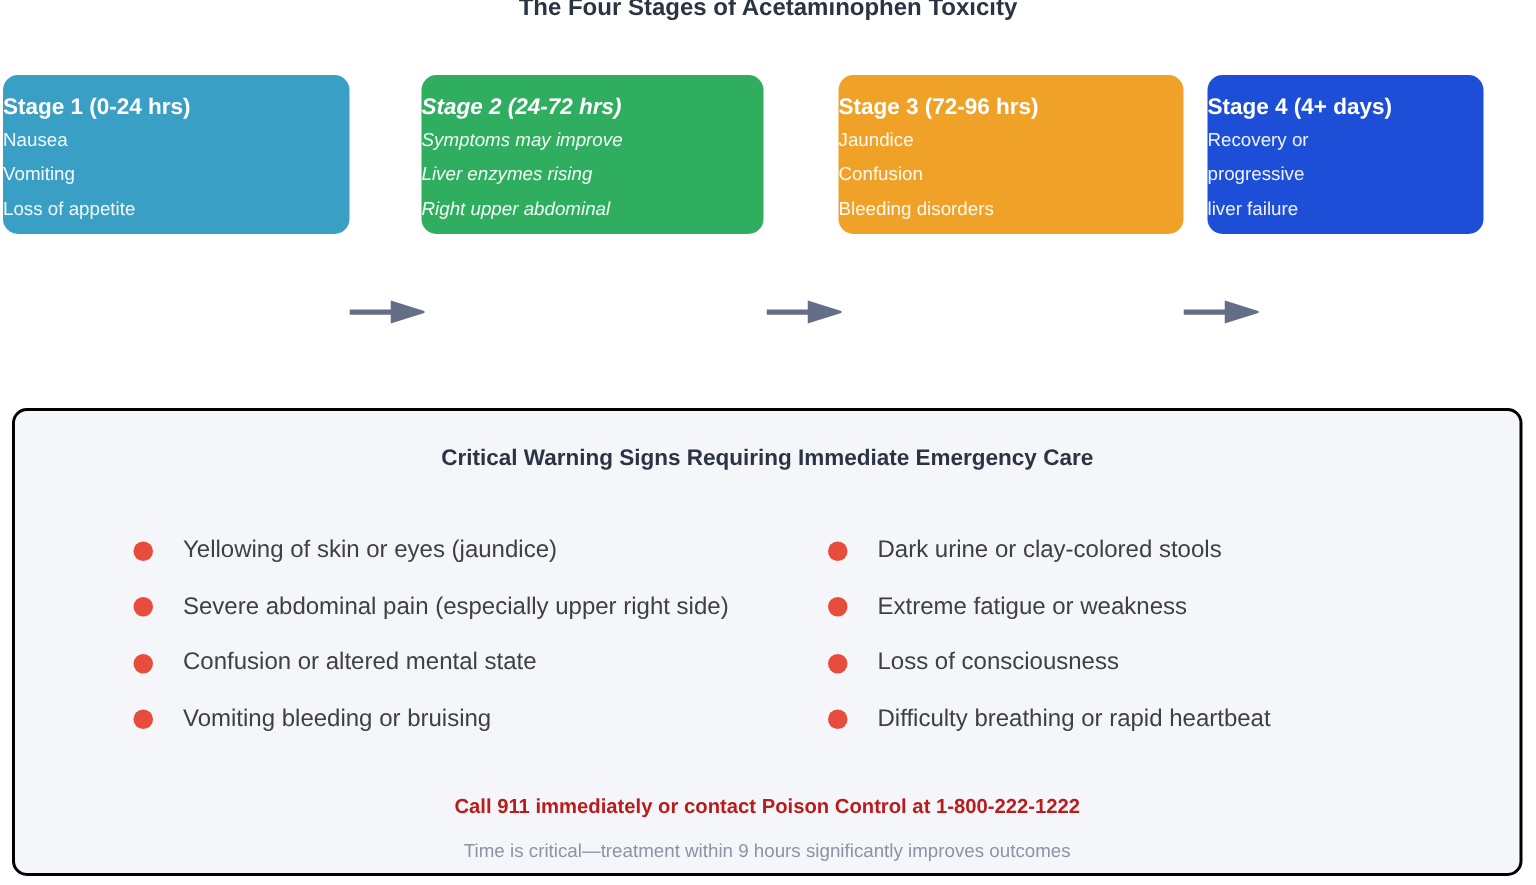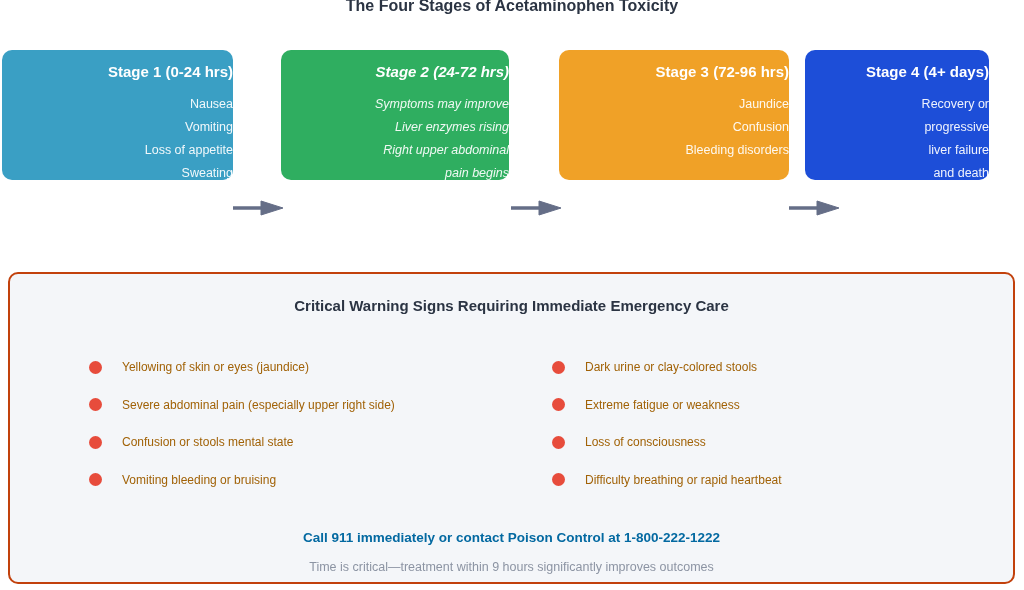--- a/index.html
+++ b/index.html
@@ -11,52 +11,52 @@
     top: -4px; left: 0; right: 0;
     text-align: center;
     font-size: 16px; font-weight: bold;
     color: #2B3443;
     line-height: 20px;
   }
 
   
   .card {
     position: absolute;
-    top: 50px; height: 130px;
+    top: 50px; height: 106px;
     border-radius: 10px;
     color: #ffffff;
-    text-align: right;
+    text-align: left;
     padding-top: 12px;
   }
   .card-heading {
     font-size: 15px; font-weight: bold;
     line-height: 20px;
     color: #ffffff;
   }
-  .card-items { margin-top: 11px; }
+  .card-items { margin-top: 0; }
   .card-line {
     font-size: 12.5px;
     line-height: 23px;
     color: rgba(255,255,255,0.93);
   }
 
   
   .flow-arrow {
     position: absolute;
     top: 199px;
     width: 50px; height: 18px;
   }
 
   
   .warning-box {
     position: absolute;
     left: 8px; top: 272px;
     width: 1007px; height: 312px;
     background: #F4F6F9;
-    border: 2px solid #c2410c;
+    border: 2px solid #000000;
     border-radius: 10px;
   }
   .warning-title {
     position: absolute;
     top: 23px; left: 0; right: 0;
     text-align: center;
     font-size: 15px; font-weight: bold;
     color: #2B3443;
   }
   .bullet-col {
@@ -71,22 +71,22 @@
     gap: 20px;
     height: 22px;
     margin-bottom: 15.5px;
   }
   .bullet-dot {
     width: 13px; height: 13px;
     border-radius: 50%;
     flex: 0 0 13px;
   }
   .bullet-text {
-    font-size: 12px;
-    color: #a16207;
+    font-size: 16px;
+    color: #404040;
     white-space: nowrap;
   }
   .emergency-line {
     position: absolute;
     top: 256px; left: 0; right: 0;
     text-align: center;
     font-size: 13.5px; font-weight: bold;
   }
   .footnote-line {
     position: absolute;
@@ -160,21 +160,21 @@
     <div class="bullet-row">
       <span class="bullet-dot" style="background: rgb(231, 76, 60);"></span>
       <span class="bullet-text">Yellowing of skin or eyes (jaundice)</span>
     </div>
     <div class="bullet-row">
       <span class="bullet-dot" style="background: rgb(231, 76, 60);"></span>
       <span class="bullet-text">Severe abdominal pain (especially upper right side)</span>
     </div>
     <div class="bullet-row">
       <span class="bullet-dot" style="background: rgb(231, 76, 60);"></span>
-      <span class="bullet-text">Confusion or stools mental state</span>
+      <span class="bullet-text">Confusion or altered mental state</span>
     </div>
     <div class="bullet-row">
       <span class="bullet-dot" style="background: rgb(231, 76, 60);"></span>
       <span class="bullet-text">Vomiting bleeding or bruising</span>
     </div>
   </div>
 
   <div class="bullet-col right">
     <div class="bullet-row">
       <span class="bullet-dot" style="background: rgb(231, 76, 60);"></span>
@@ -187,15 +187,15 @@
     <div class="bullet-row">
       <span class="bullet-dot" style="background: rgb(231, 76, 60);"></span>
       <span class="bullet-text">Loss of consciousness</span>
     </div>
     <div class="bullet-row">
       <span class="bullet-dot" style="background: rgb(231, 76, 60);"></span>
       <span class="bullet-text">Difficulty breathing or rapid heartbeat</span>
     </div>
   </div>
 
-  <div class="emergency-line" style="color: #0369a1;">Call 911 immediately or contact Poison Control at 1-800-222-1222</div>
+  <div class="emergency-line" style="color: #b91c1c;">Call 911 immediately or contact Poison Control at 1-800-222-1222</div>
   <div class="footnote-line">Time is critical—treatment within 9 hours significantly improves outcomes</div>
 </div>
 
 </body></html>

